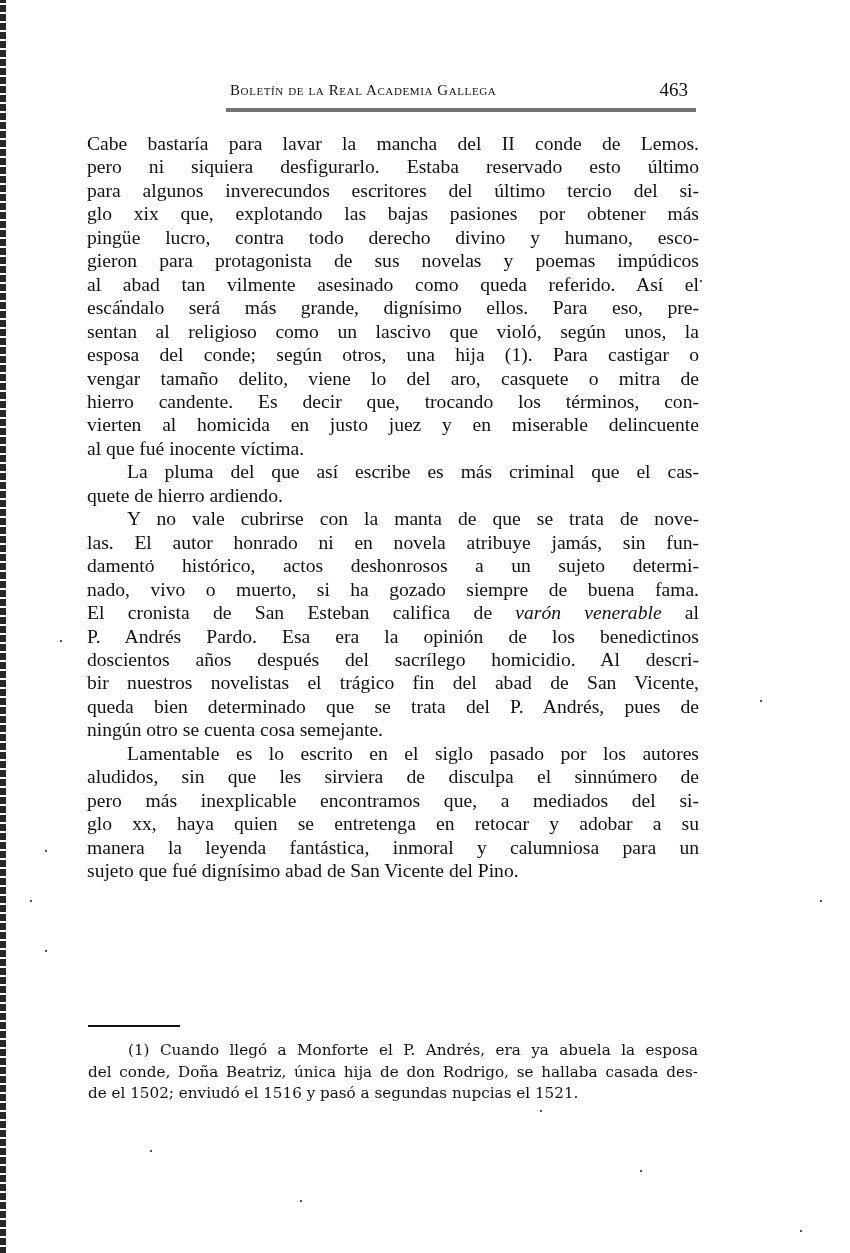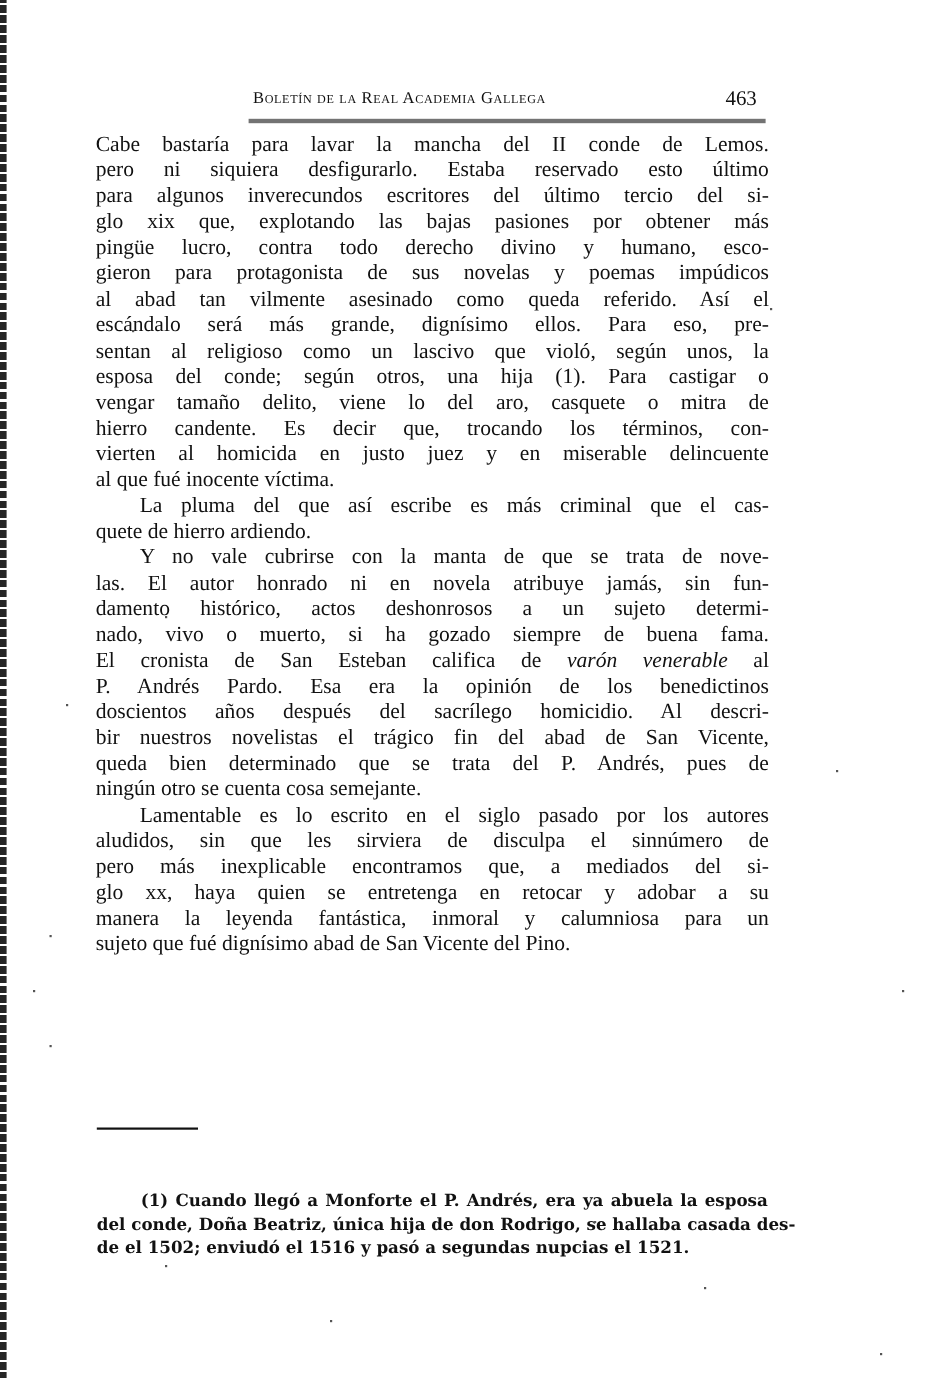--- a/index.html
+++ b/index.html
@@ -43,21 +43,21 @@
     }
     .page-number {
       position: absolute;
       right: 8px;
       top: -1px;
       font-size: 19px;
     }
     .body-text {
       position: absolute;
       left: 87px;
-      top: 120px;
+      top: 132px;
       width: 612px;
       font-size: 19.6px;
       line-height: 23.45px;
     }
     .line {
       display: block;
       white-space: nowrap;
       text-align: justify;
       text-align-last: justify;
     }
@@ -74,26 +74,25 @@
       position: absolute;
       left: 88px;
       top: 1025px;
       width: 92px;
       height: 2px;
       background: #111;
     }
     .footnote {
       position: absolute;
       left: 88px;
-      top: 1081px;
+      top: 1040px;
       width: 610px;
       font-size: 15.2px;
       line-height: 21.5px;
       font-family: "DejaVu Serif", "Liberation Serif", serif;
-      font-weight: bold;
     }
     .speck {
       position: absolute;
       width: 2px;
       height: 2px;
       background: #555;
     }
   </style>
 </head>
 <body>

